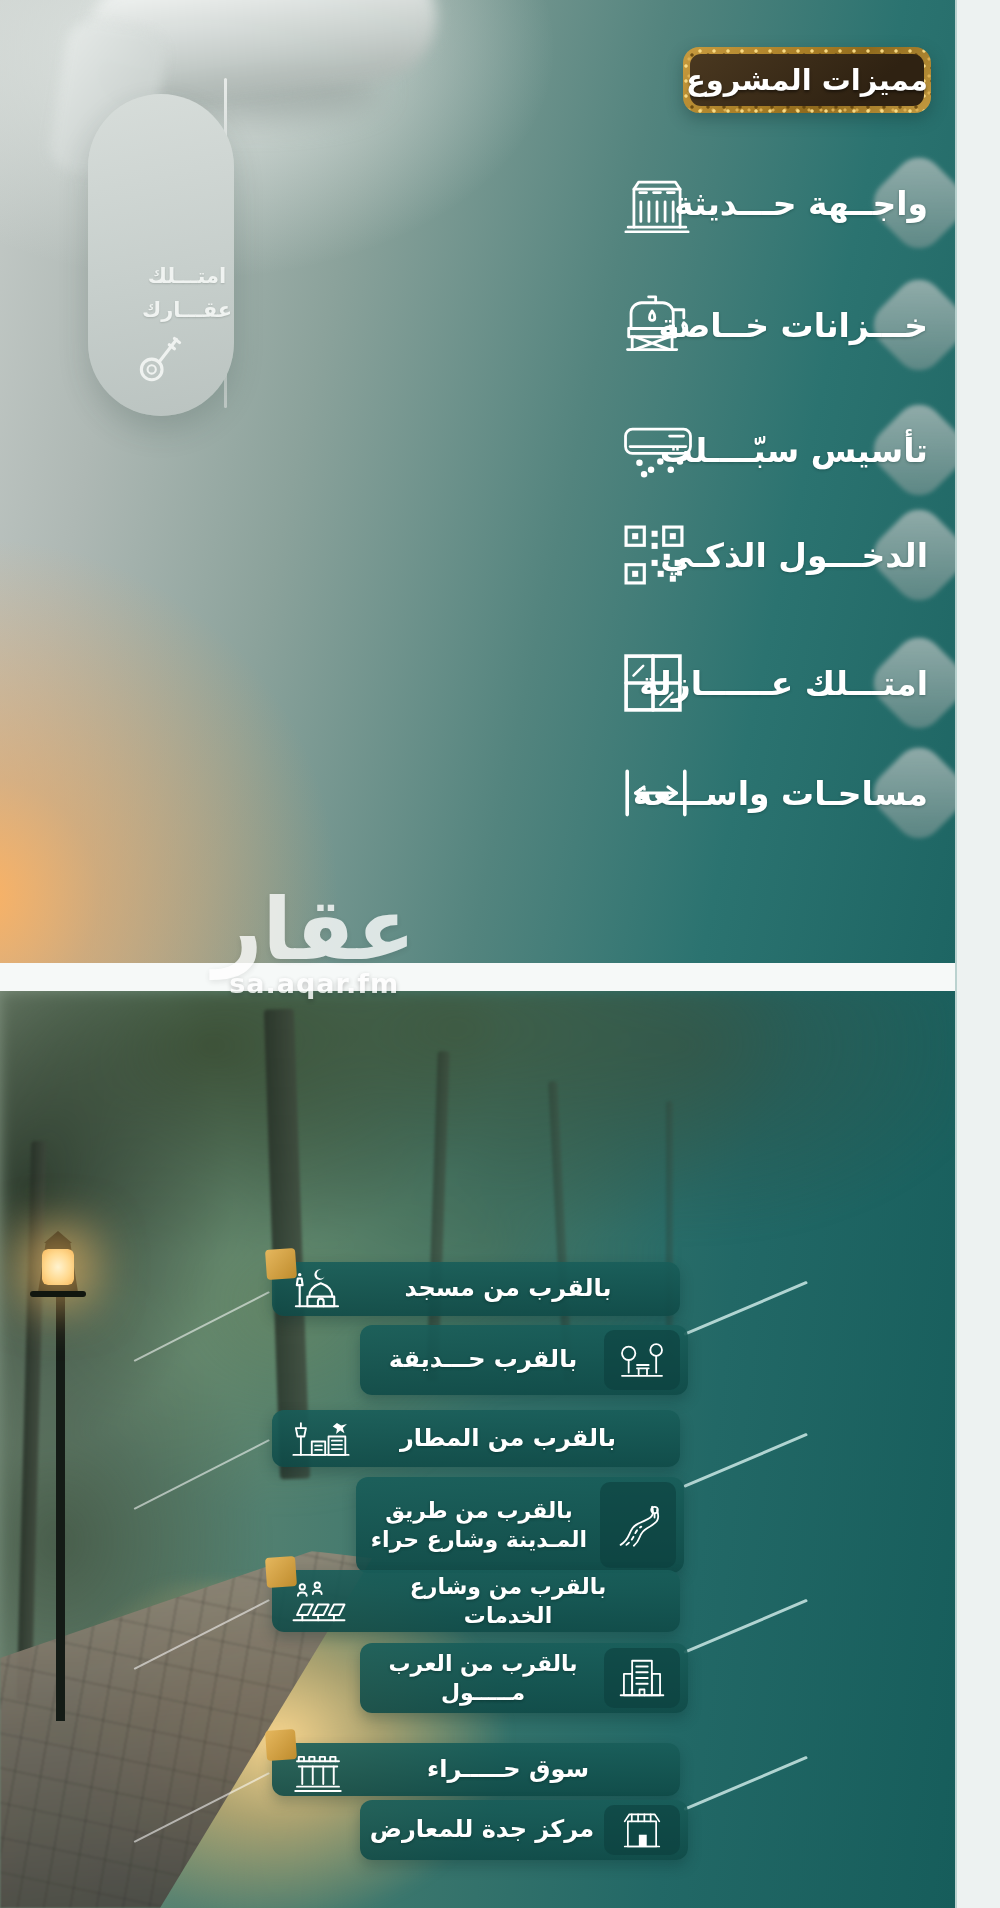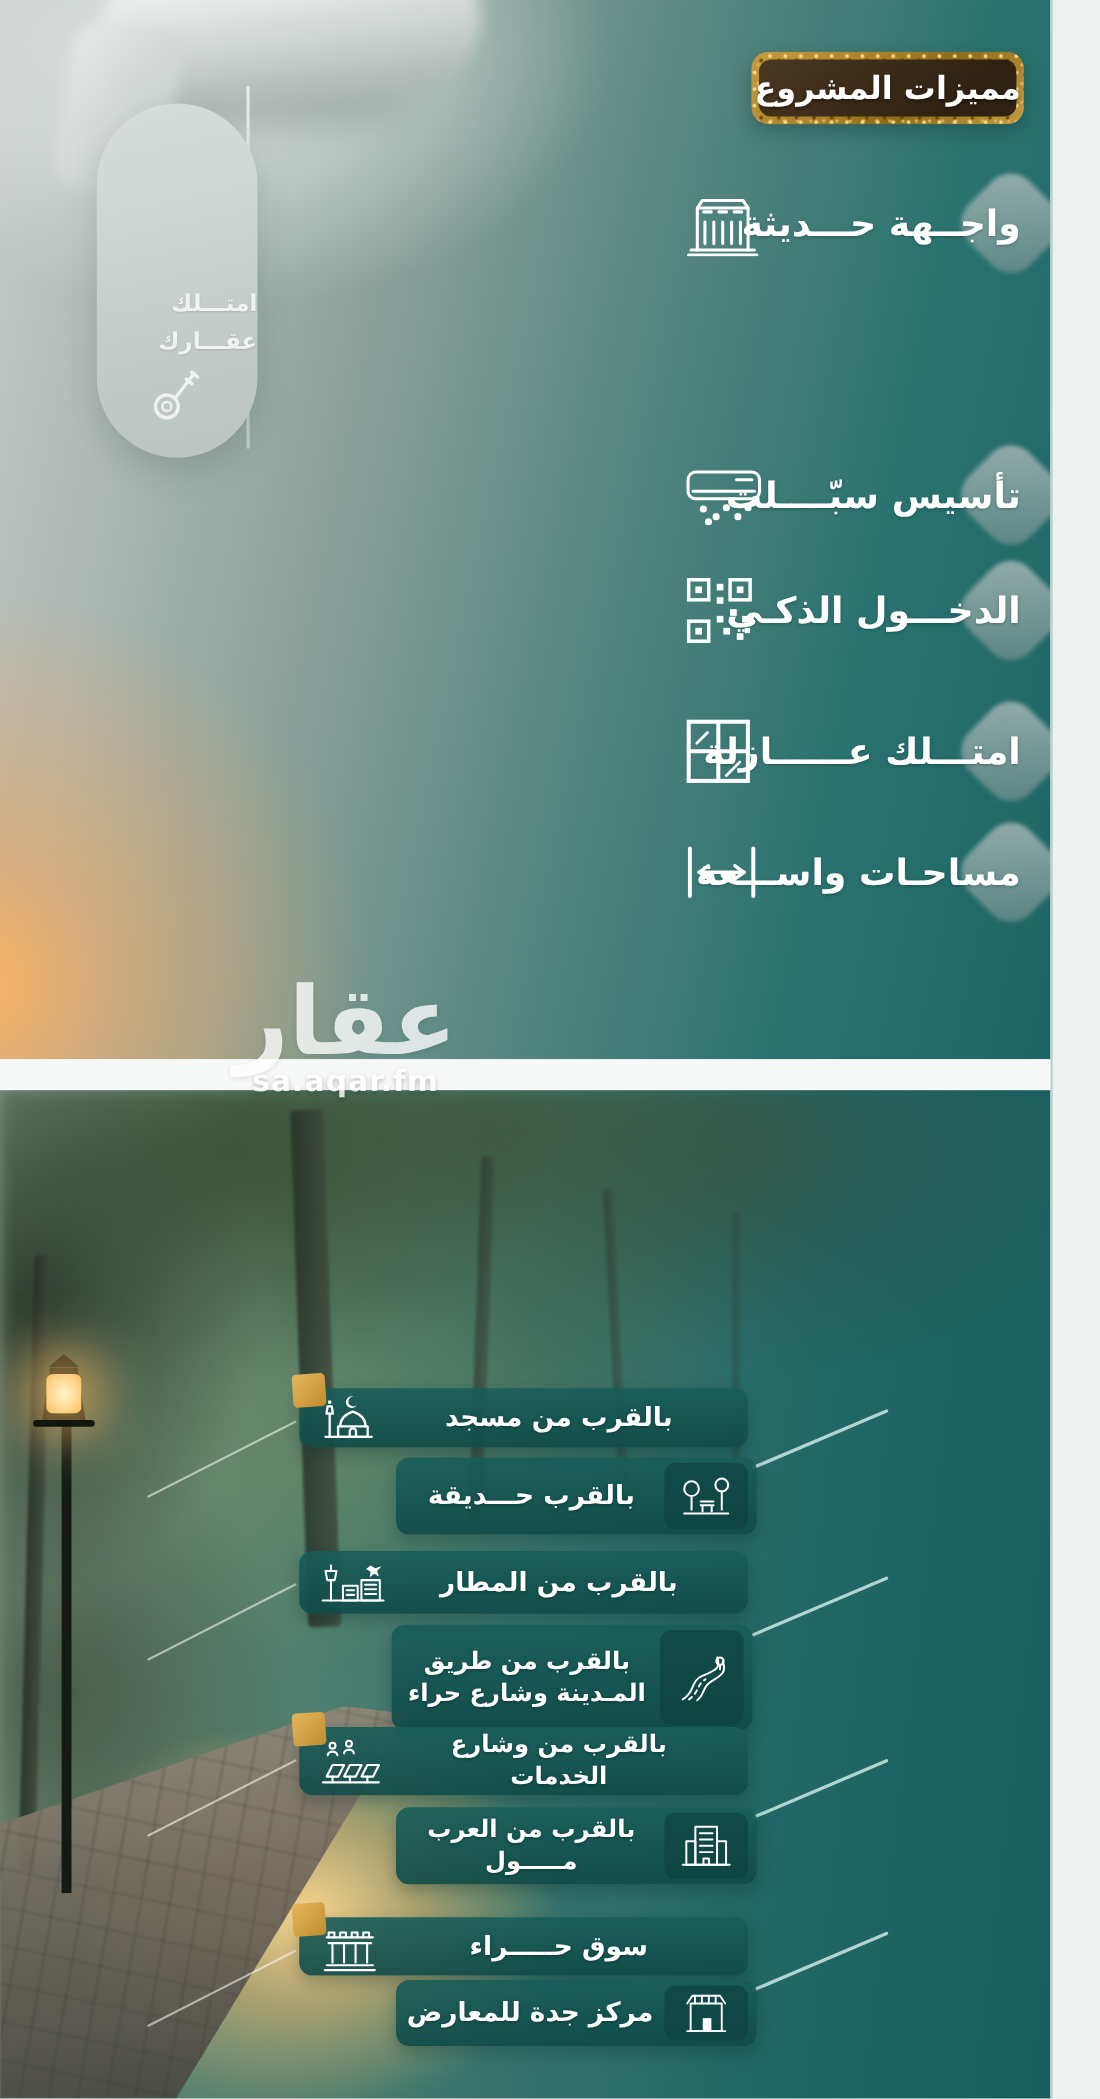--- a/index.html
+++ b/index.html
@@ -17,23 +17,23 @@
   .lever-shadow{position:absolute;left:130px;top:62px;width:250px;height:58px;background:#97a29e;
     border-radius:50%;filter:blur(15px);opacity:.65;}
   .rose{position:absolute;left:58px;top:24px;width:100px;height:152px;
     background:linear-gradient(120deg,#e7ebe9,#c1c9c6);border-radius:26px;transform:rotate(9deg);
     filter:blur(6px);opacity:.92;}
   .tag-cord{position:absolute;left:224px;top:78px;width:3px;height:330px;border-radius:2px;
     background:linear-gradient(#eff2f0,#ccd3d0);opacity:.85;}
   .tag{position:absolute;left:88px;top:94px;width:146px;height:322px;border-radius:73px;
     background:linear-gradient(168deg,#d7ddda 0%,#c7cfcc 55%,#bac3c0 100%);
     box-shadow:0 14px 30px rgba(40,60,55,.18);}
-  .tag-text{position:absolute;left:0;top:166px;width:100%;text-align:right;direction:rtl;
+  .tag-text{position:absolute;left:0;top:166px;width:100%;text-align:center;direction:rtl;
     color:#f4f7f5;font-size:21px;font-weight:700;line-height:1.6;opacity:.92;letter-spacing:1px;
-    text-shadow:0 1px 2px rgba(120,130,126,.4);}
+    text-shadow:0 1px 2px rgba(120,130,126,.4);padding-left:26px;}
   .tag-key{position:absolute;left:50%;top:230px;transform:translateX(-50%);opacity:.95;}
   
   .badge{position:absolute;border-radius:16px;
     background-image:
       radial-gradient(circle at 3px 4px, rgba(255,226,140,.9) 1.2px, rgba(255,226,140,0) 2.2px),
       radial-gradient(circle at 9px 8px, rgba(96,66,12,.85) 1.2px, rgba(96,66,12,0) 2.2px),
       radial-gradient(circle at 6px 12px, rgba(224,180,86,.9) 1.1px, rgba(224,180,86,0) 2px),
       linear-gradient(135deg,#c89b3f 0%,#a57b24 45%,#8f6a1d 60%,#c49a40 100%);
     background-size:14px 15px,16px 13px,12px 17px,100% 100%;
     box-shadow:0 6px 16px rgba(20,50,48,.35);z-index:12;}
@@ -174,20 +174,36 @@
         <svg width="74" height="60" viewBox="0 0 62 52" fill="none" stroke="#fff" stroke-width="2.4" stroke-linecap="round" stroke-linejoin="round">
           <path d="M6 47h50M4 51h54"></path>
             <path d="M11 47V14h40v33"></path>
             <path d="M11 14l4-6h32l4 6"></path>
           <path d="M16 17h6M28 17h6M40 17h6"></path>
           <path d="M17 25v17M24 25v17M31 25v17M38 25v17M45 25v17"></path>
         </svg>
       </span>
     </div>
 
+    <div class="feat-row fr2">
+      <span class="feat-blob"></span>
+      <span class="feat-label">خـــزانات خــاصة</span>
+      <span class="feat-icon">
+        <svg width="76" height="68" viewBox="0 0 64 58" fill="none" stroke="#fff" stroke-width="2.4" stroke-linecap="round" stroke-linejoin="round">
+          <path d="M18 10h18a9 9 0 0 1 9 9v13H9V19a9 9 0 0 1 9-9z"></path>
+          <path d="M24 5h6v5"></path>
+            <path d="M27 17c-3 4-3 8 0 8s3-4 0-8z"></path>
+          <path d="M45 16h9v7"></path>
+            <path d="M54 27c-2 3 0 5 1 5s3-2-1-5z"></path>
+          <path d="M7 32h40v7H7z"></path>
+            <path d="M10 39v11M44 39v11M6 50h42"></path>
+            <path d="M12 39l30 11M42 39L12 50"></path>
+        </svg>
+      </span>
+    </div>
 
     <div class="feat-row fr3">
       <span class="feat-blob"></span>
       <span class="feat-label">تأسيس سبّــــلت</span>
       <span class="feat-icon">
         <svg width="76" height="58" viewBox="0 0 64 50" fill="none" stroke="#fff" stroke-width="2.4" stroke-linecap="round" stroke-linejoin="round">
           <rect x="4" y="7" width="56" height="21" rx="6"></rect>
             <path d="M8 22h48"></path>
             <path d="M42 13h12"></path>
           <circle cx="16" cy="36" r="1.6" fill="#fff"></circle>

